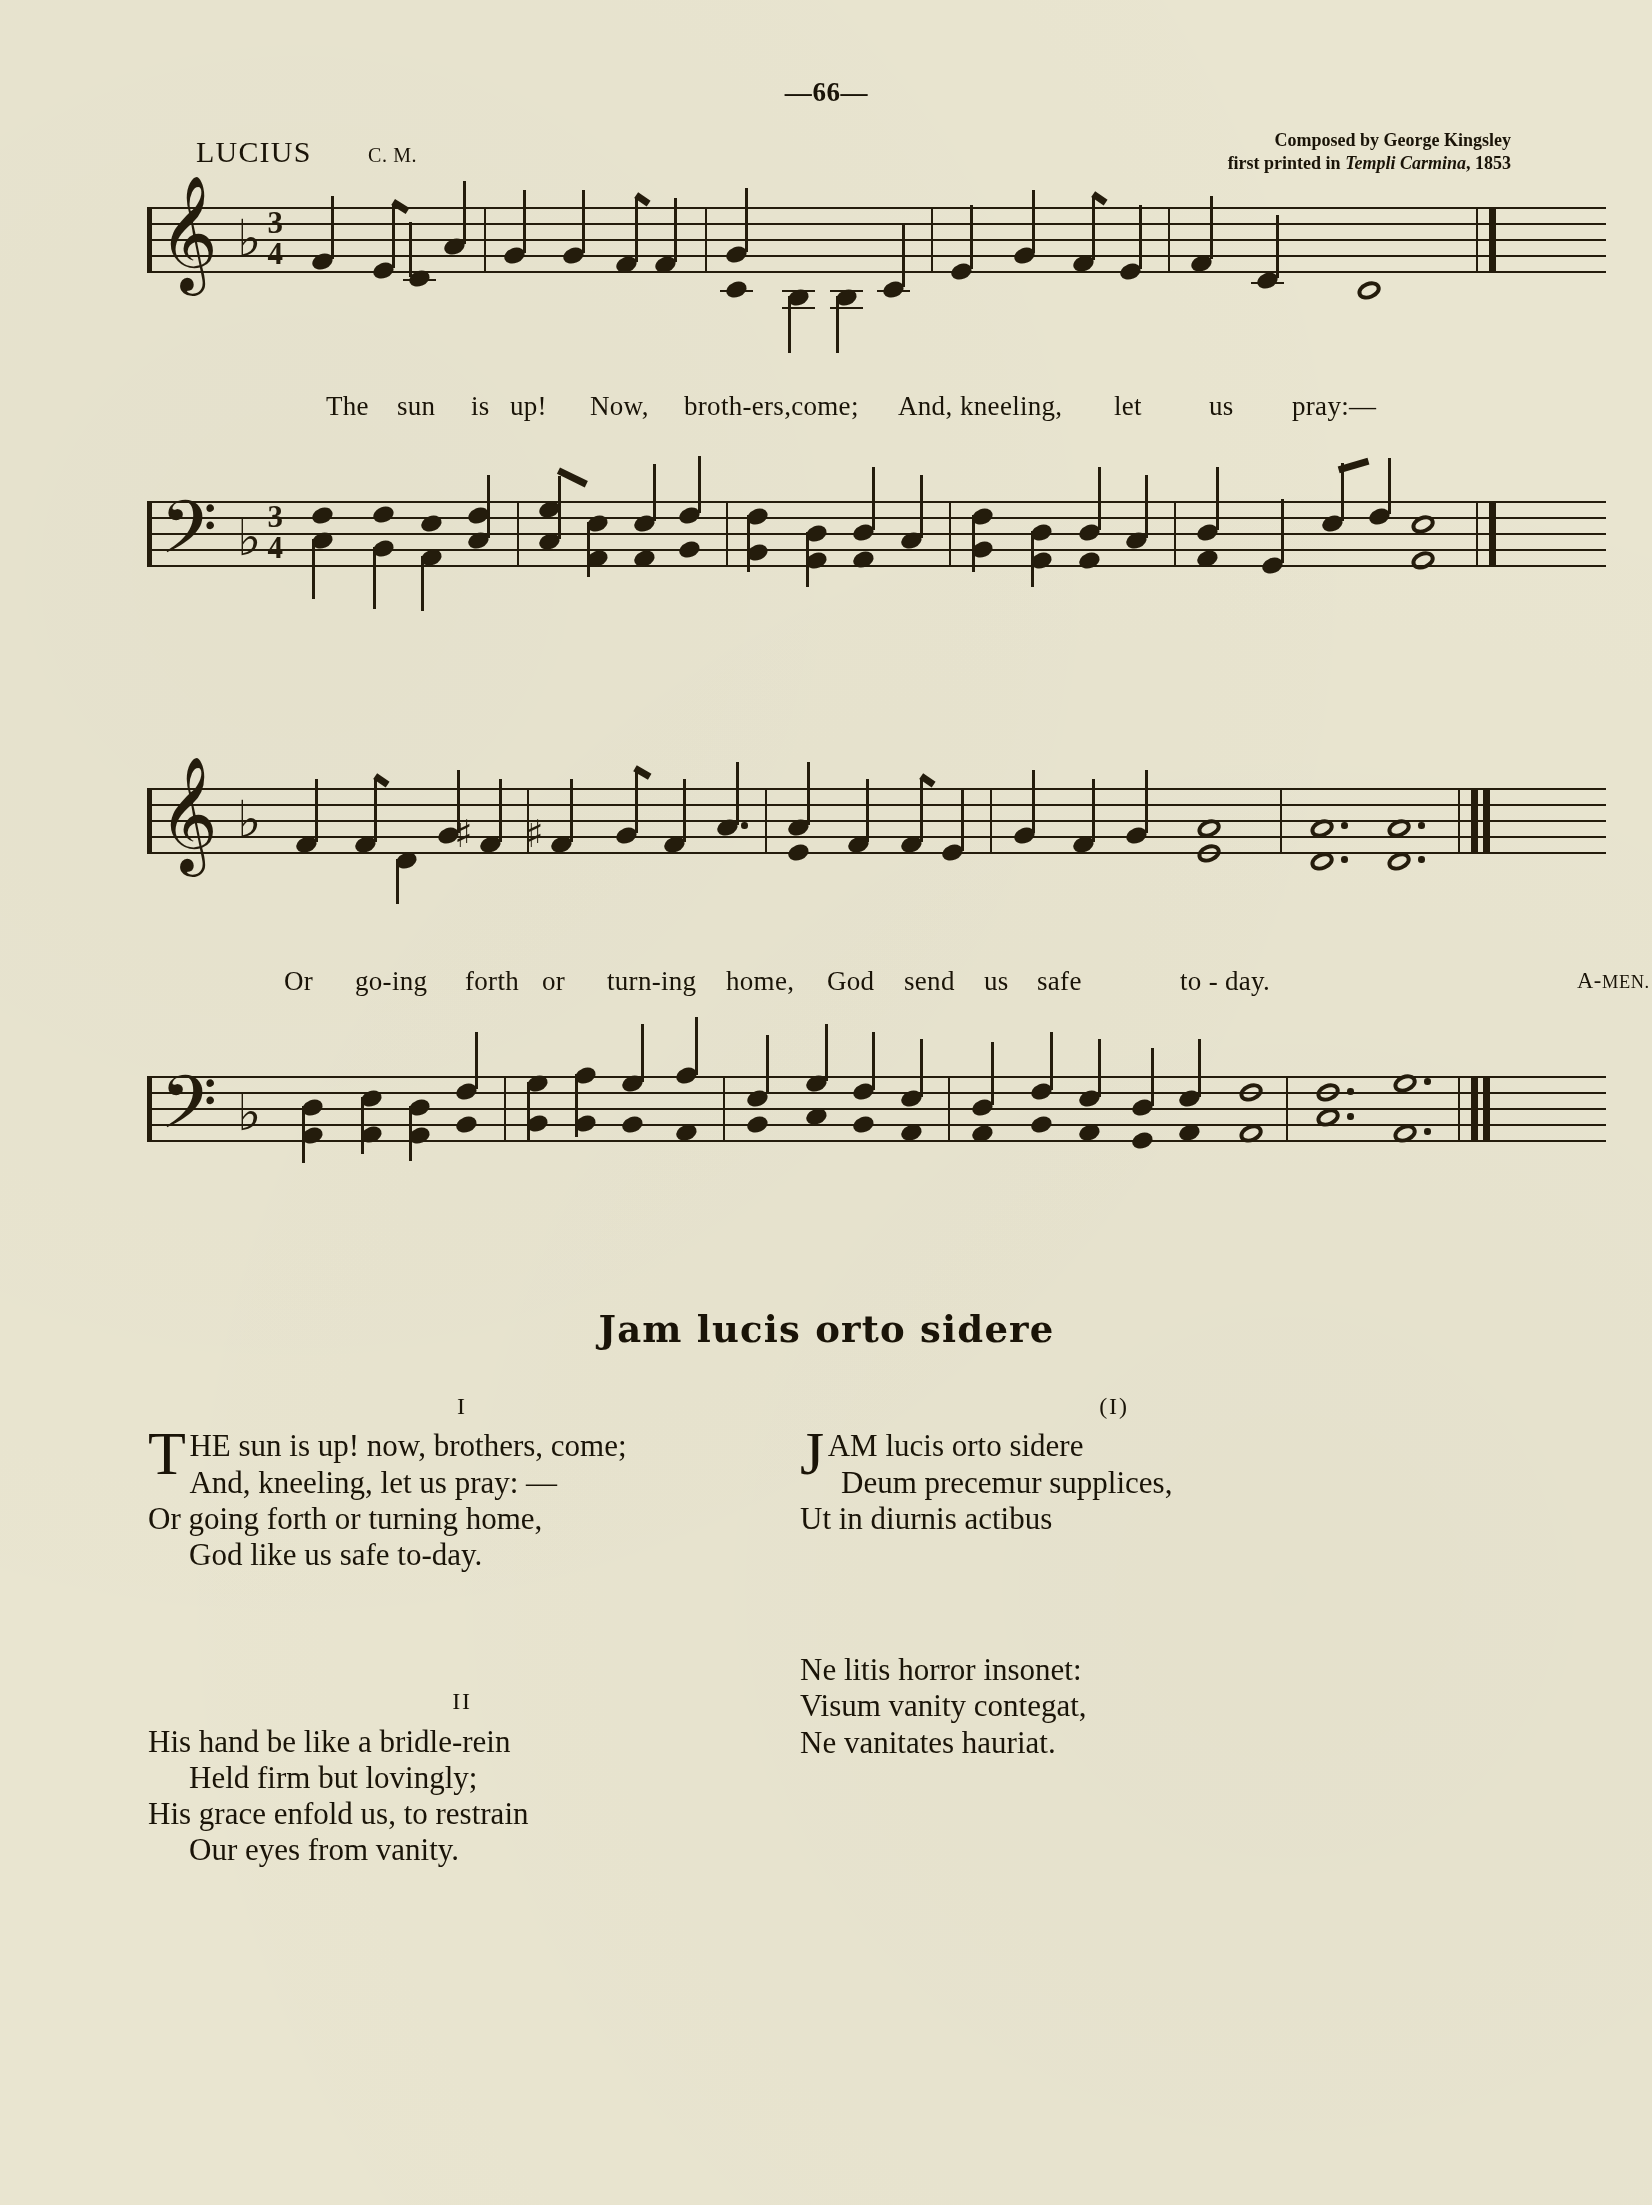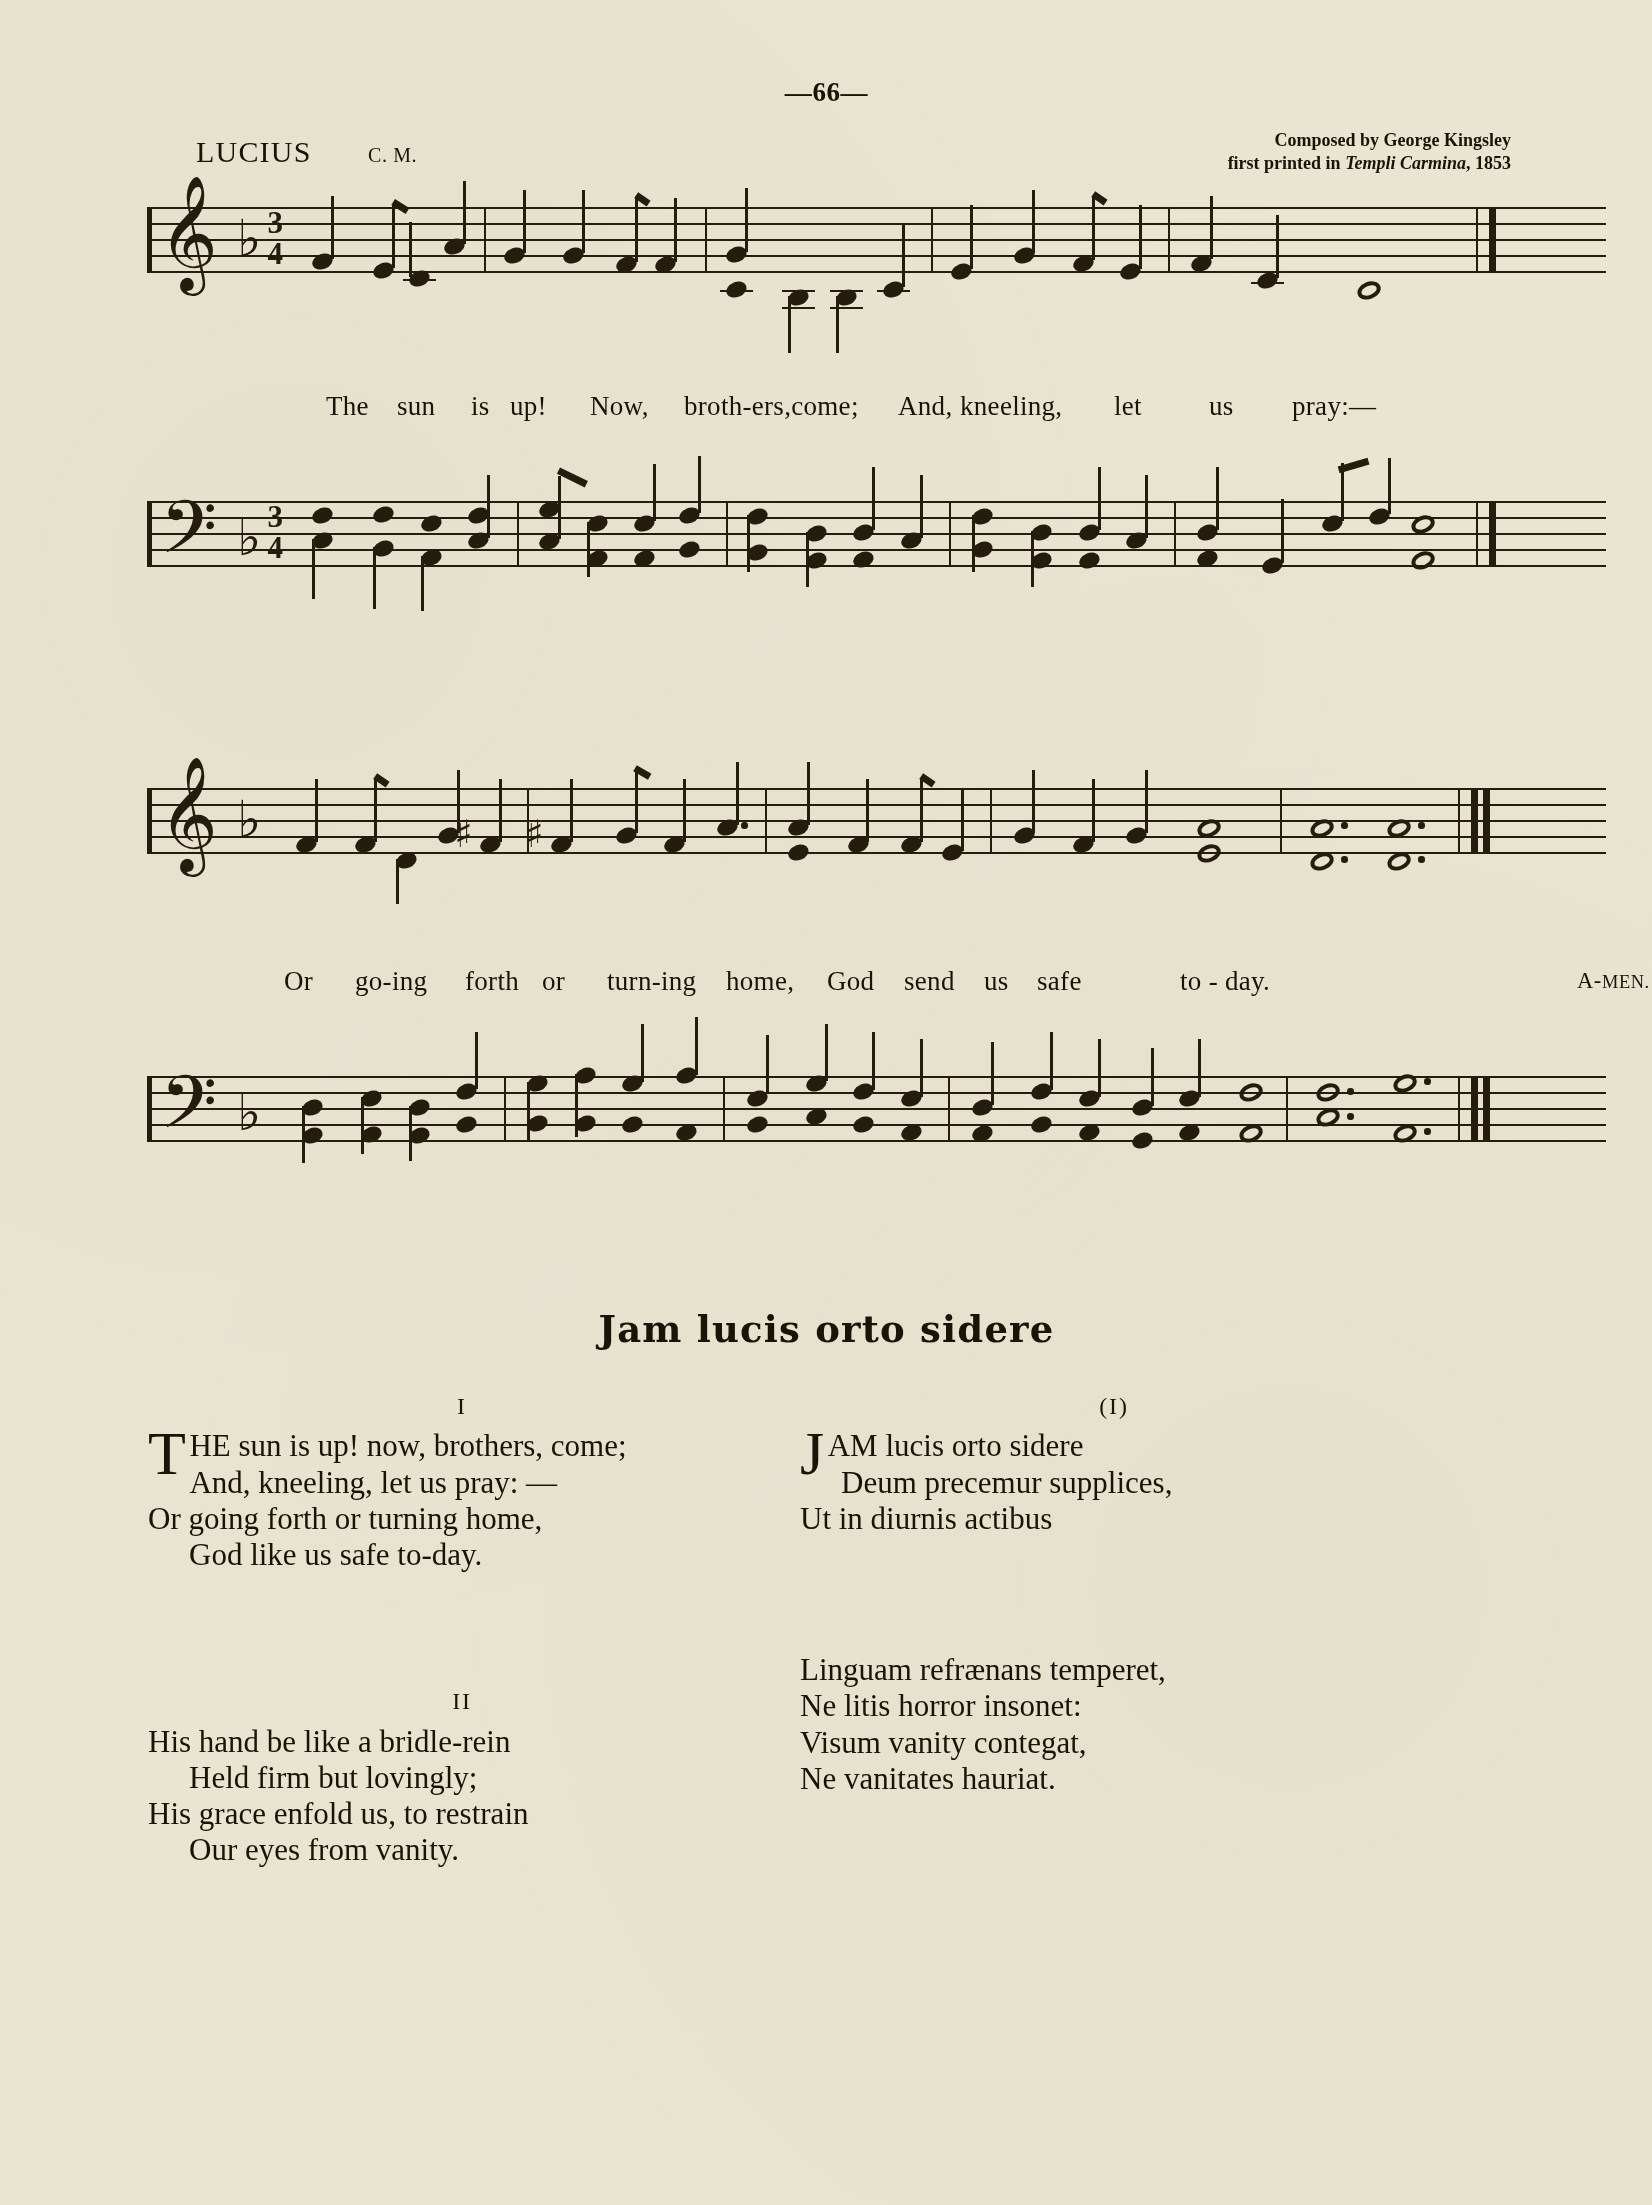--- a/index.html
+++ b/index.html
@@ -626,21 +626,20 @@
     </div>
 
     <div class="vcol right">
       <div>
         <div class="vnum">(I)</div>
         <div class="vline"><span class="dropcap">J</span><span>AM lucis orto sidere</span></div>
         <div class="vline ind">Deum precemur supplices,</div>
         <div class="vline">Ut in diurnis actibus</div>
       </div>
       <div class="stanza2">
-        <div class="vline">Linguam refrænans temperet,</div>
         <div class="vline">Ne litis horror insonet:</div>
         <div class="vline">Visum vanity contegat,</div>
         <div class="vline">Ne vanitates hauriat.</div>
       </div>
     </div>
 
   </div>
 
 </div>
 

